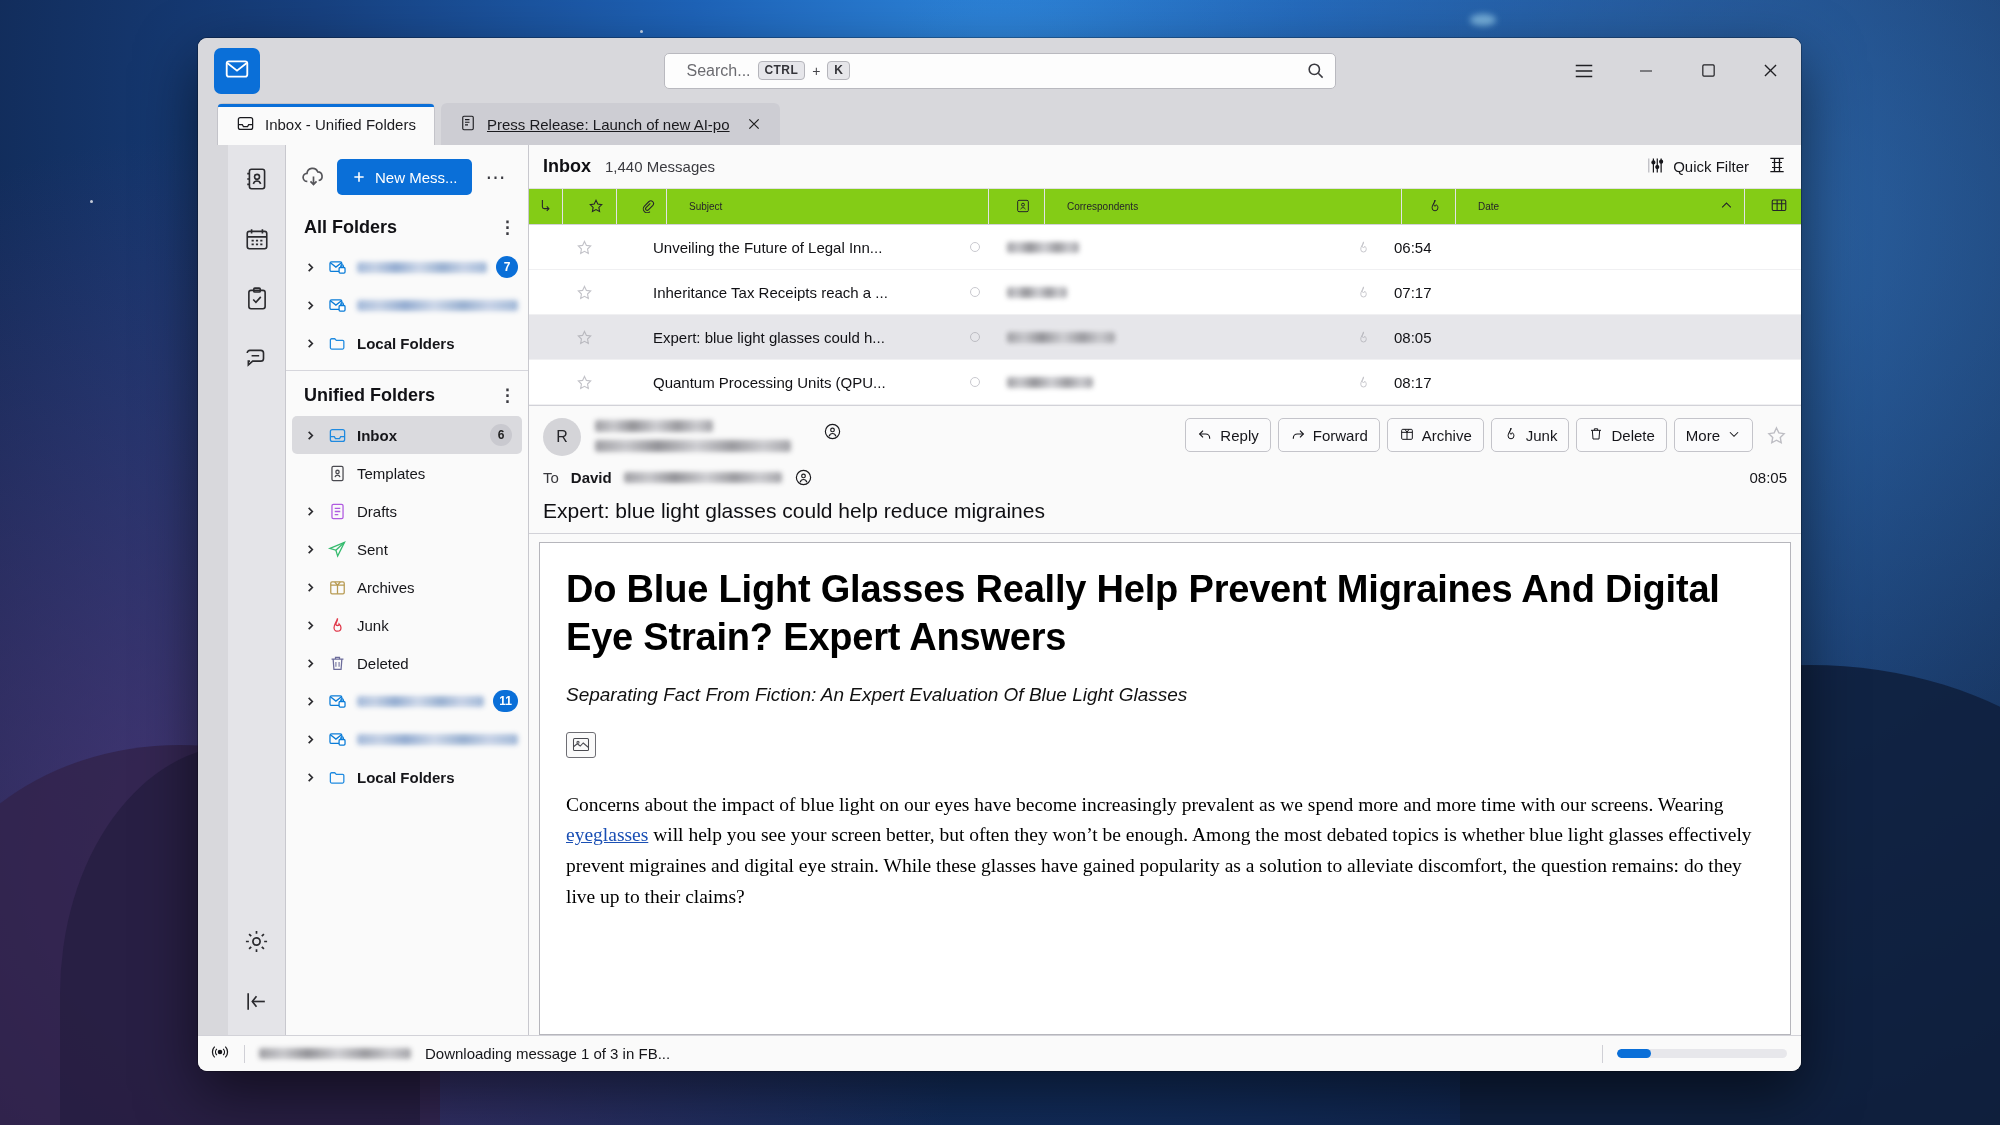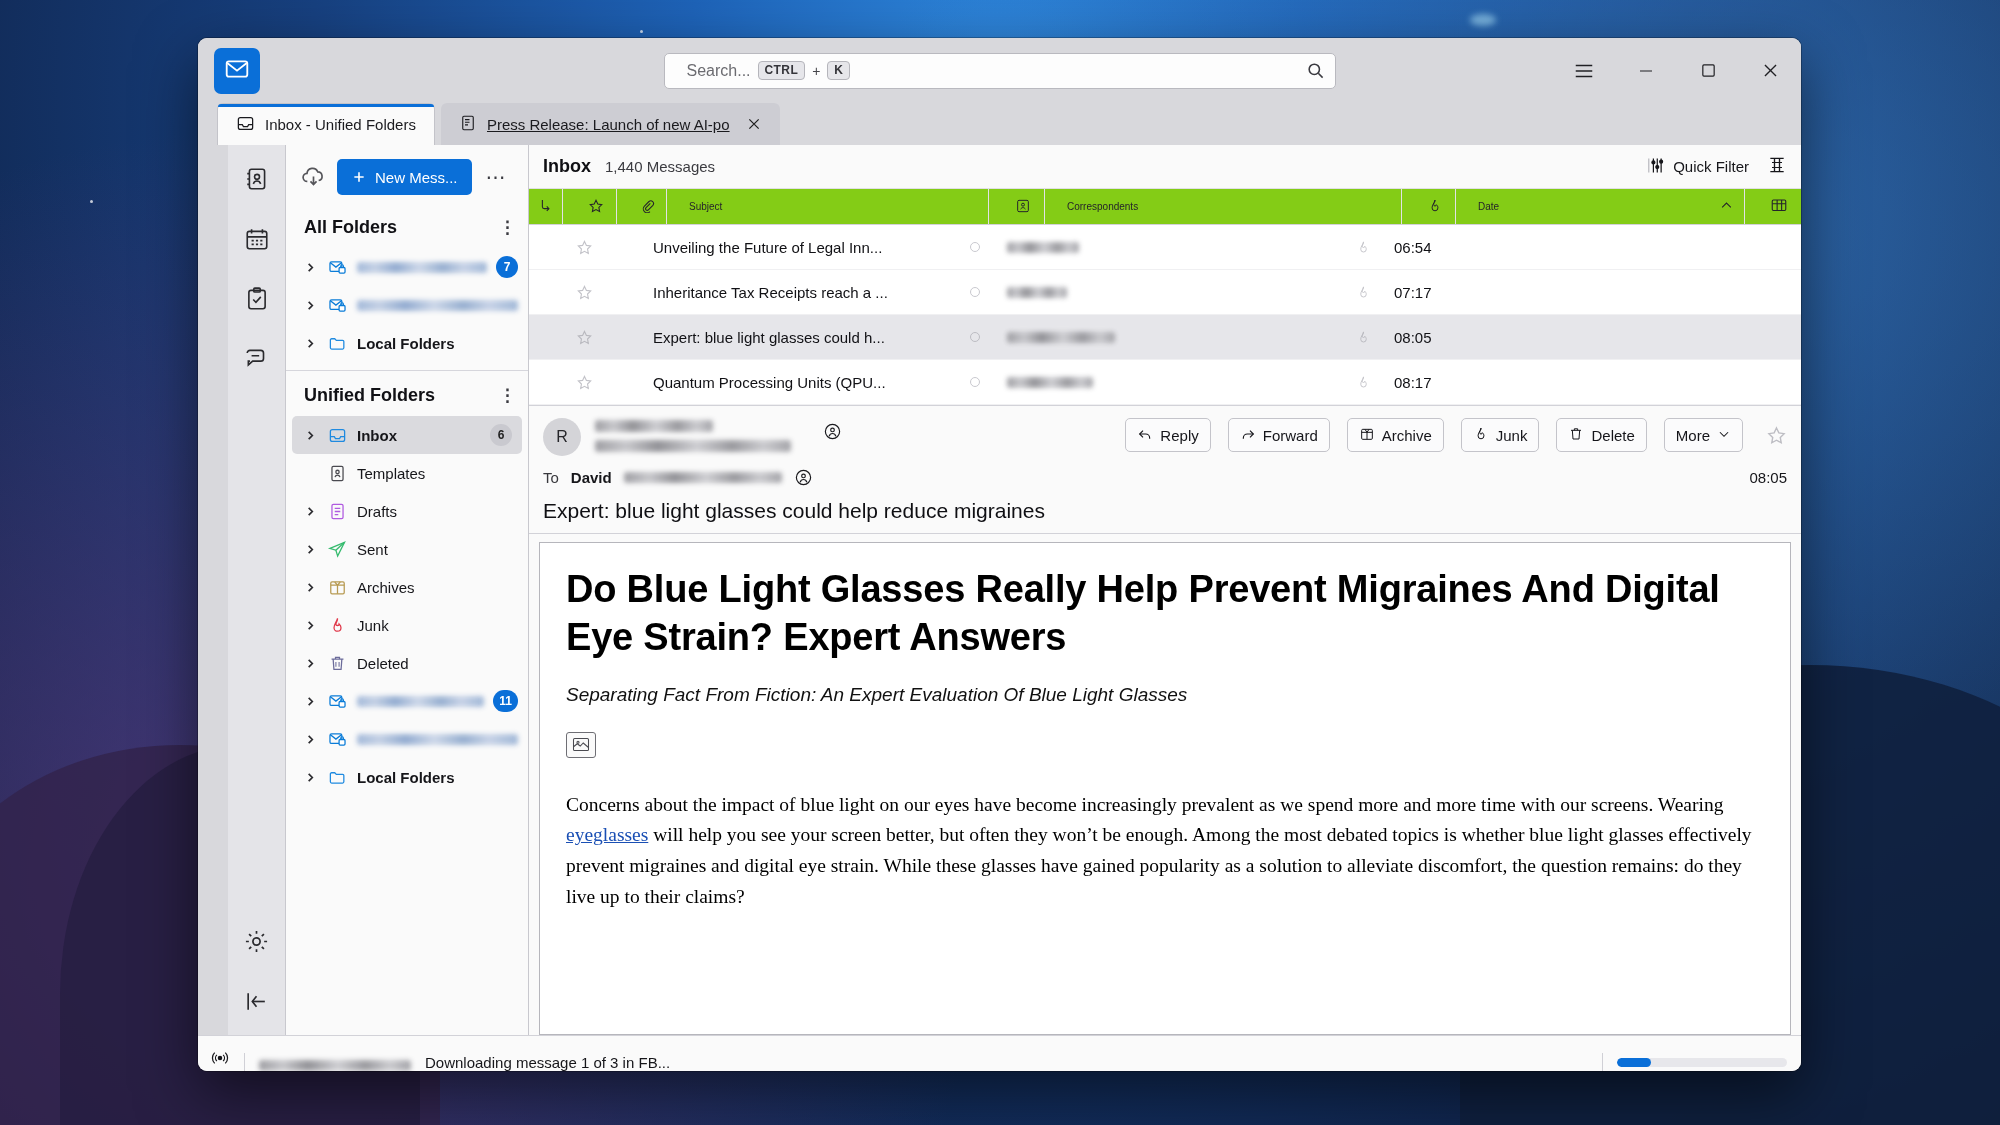--- a/index.html
+++ b/index.html
@@ -296,21 +296,21 @@
   .avatar {
     width: 38px; height: 38px; border-radius: 50%;
     background: #d4d4d8; color: #26262a;
     display: flex; align-items: center; justify-content: center;
     font-size: 16px;
     flex: 0 0 auto;
   }
   .sender-block { display: flex; flex-direction: column; gap: 8px; padding-top: 2px; }
   .sender-line { display: flex; align-items: center; gap: 12px; }
   .contact-icon { color: #1a1a1e; display: flex; }
-  .mh-actions { margin-left: auto; display: flex; align-items: center; gap: 17px; }
+  .mh-actions { margin-left: auto; display: flex; align-items: center; gap: 7px; }
   .act-btn {
     height: 34px;
     border: 1px solid #c4c4ca;
     border-radius: 5px;
     background: #fbfbfc;
     font-size: 15px; color: #15151a;
     display: flex; align-items: center; gap: 7px;
     padding: 0 11px;
     white-space: nowrap;
     font-family: inherit;
@@ -359,21 +359,21 @@
     font-size: 19.5px; line-height: 1.58; color: #000;
     margin-top: 32px;
   }
   .art-link { color: #1a4fb4; text-decoration: underline; }
 
   
   .statusbar {
     height: 36px;
     background: #fafafa;
     border-top: 1px solid #d2d2d8;
-    display: flex; align-items: flex-end;
+    display: flex; align-items: center;
     gap: 14px;
     padding: 0 14px 0 12px;
     flex: 0 0 auto;
     font-size: 15px; color: #16161a;
   }
   .sb-sep { width: 1px; height: 18px; background: #d0d0d6; }
   .progress-track {
     width: 170px; height: 9px;
     background: #e7e7eb; border-radius: 5px;
     overflow: hidden;

